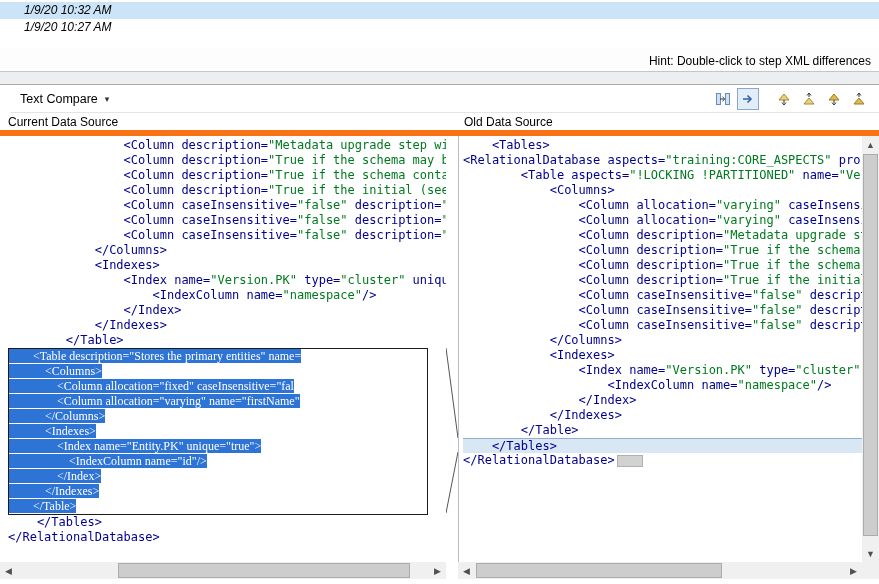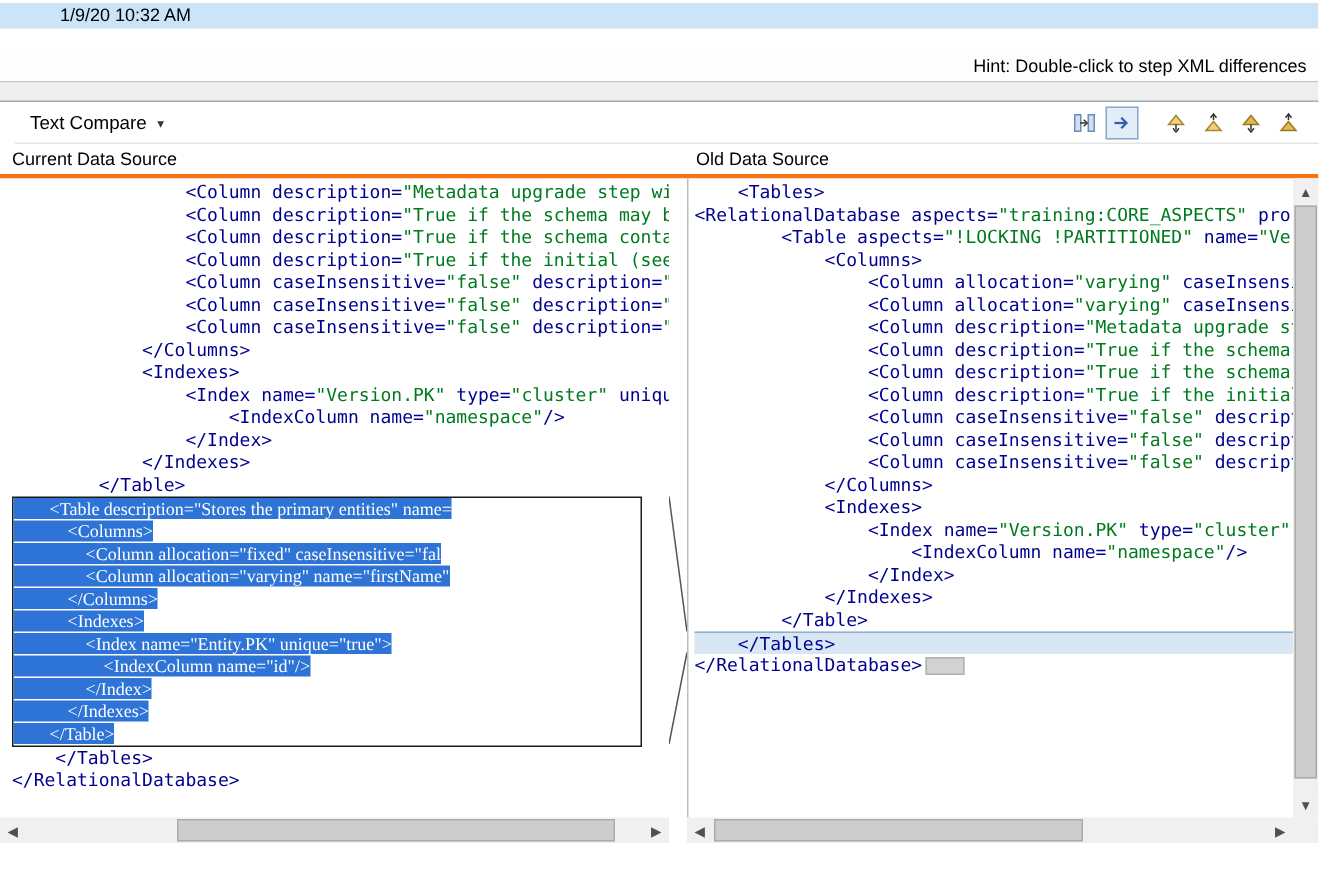--- a/index.html
+++ b/index.html
@@ -3,41 +3,41 @@
 <meta charset="utf-8">
 <style>
   * { box-sizing: border-box; }
   html,body { margin:0; padding:0; }
   body {
     width:879px; height:584px; position:relative; overflow:hidden;
     background:#ffffff; font-family:"Liberation Sans", sans-serif; color:#000;
   }
   
   .history { padding-top:2px; }
-  .history-row { height:17px; line-height:17px; font-size:12px; padding-left:40px; }
+  .history-row { height:17px; line-height:17px; font-size:12px; padding-left:24px;font-style:italic; }
   .history-row.selected { background:#cce4f7; }
   .history-spacer { height:12px; }
   
   .hint-row { height:24px; line-height:26px; text-align:right; padding-right:8px;
               font-size:12px; border-bottom:1px solid #c6c6c6; background:#fdfdfd; }
   .chrome-gap { height:13px; background:#eceef0; border-bottom:1px solid #a9a9a9; }
   
   .compare { background:#fff; }
   .toolbar { height:28px; display:flex; align-items:center; padding:0 6px;
              border-bottom:1px solid #e4e4e4;margin-left:10px; }
   .mode-dropdown { display:flex; align-items:center; gap:7px; font-size:12.5px; padding:2px 4px; cursor:default; }
   .dd-arrow { font-size:9px; color:#333; }
   .tb-icons { margin-left:auto; display:flex; align-items:center; gap:3px; padding-right:2px; }
   .tb-btn { width:22px; height:22px; display:flex; align-items:center; justify-content:center;
             border:1px solid transparent; }
   .tb-btn.pressed { border:1px solid #89a8cc; background:#e3edf8; }
   .tb-btn.group-gap { margin-left:12px; }
   
   .pane-headers { height:23px; display:flex; align-items:center; font-size:12px;
-                  border-bottom:3px solid #f97316; }
+                  border-bottom:6px solid #f97316; }
   .ph-left { width:446px; padding-left:8px; }
   .ph-gap { width:12px; }
   .ph-right { flex:1; padding-left:6px; }
   
   .content { display:flex; height:426px; position:relative; background:#fff; }
   .pane { overflow:hidden; padding-top:2px; }
   .pane-left { width:446px; padding-left:8px; }
   .gutter { width:12px; position:relative; }
   .gutter svg { position:absolute; top:0; left:0; }
   .pane-right { width:404px; border-left:1px solid #bdbdbd; padding-left:4px; }
@@ -70,20 +70,23 @@
   .hs-thumb { position:absolute; top:1px; height:15px; background:#cdcdcd; border:1px solid #ababab; }
   .hs-left .hs-thumb { left:118px; width:292px; }
   .hs-right .hs-thumb { left:18px; width:246px; }
 </style>
 </head>
 <body>
 
 <div class="history">
   <div class="history-row selected">
     <span>1/9/20 10:32 AM</span>
+  </div>
+  <div class="history-row">
+    <span>1/9/20 10:27 AM</span>
   </div>
   <div class="history-spacer"></div>
 </div>
 
 <div class="hint-row">
   <span>Hint: Double-click to step XML differences</span>
 </div>
 <div class="chrome-gap"></div>
 
 <div class="compare">

